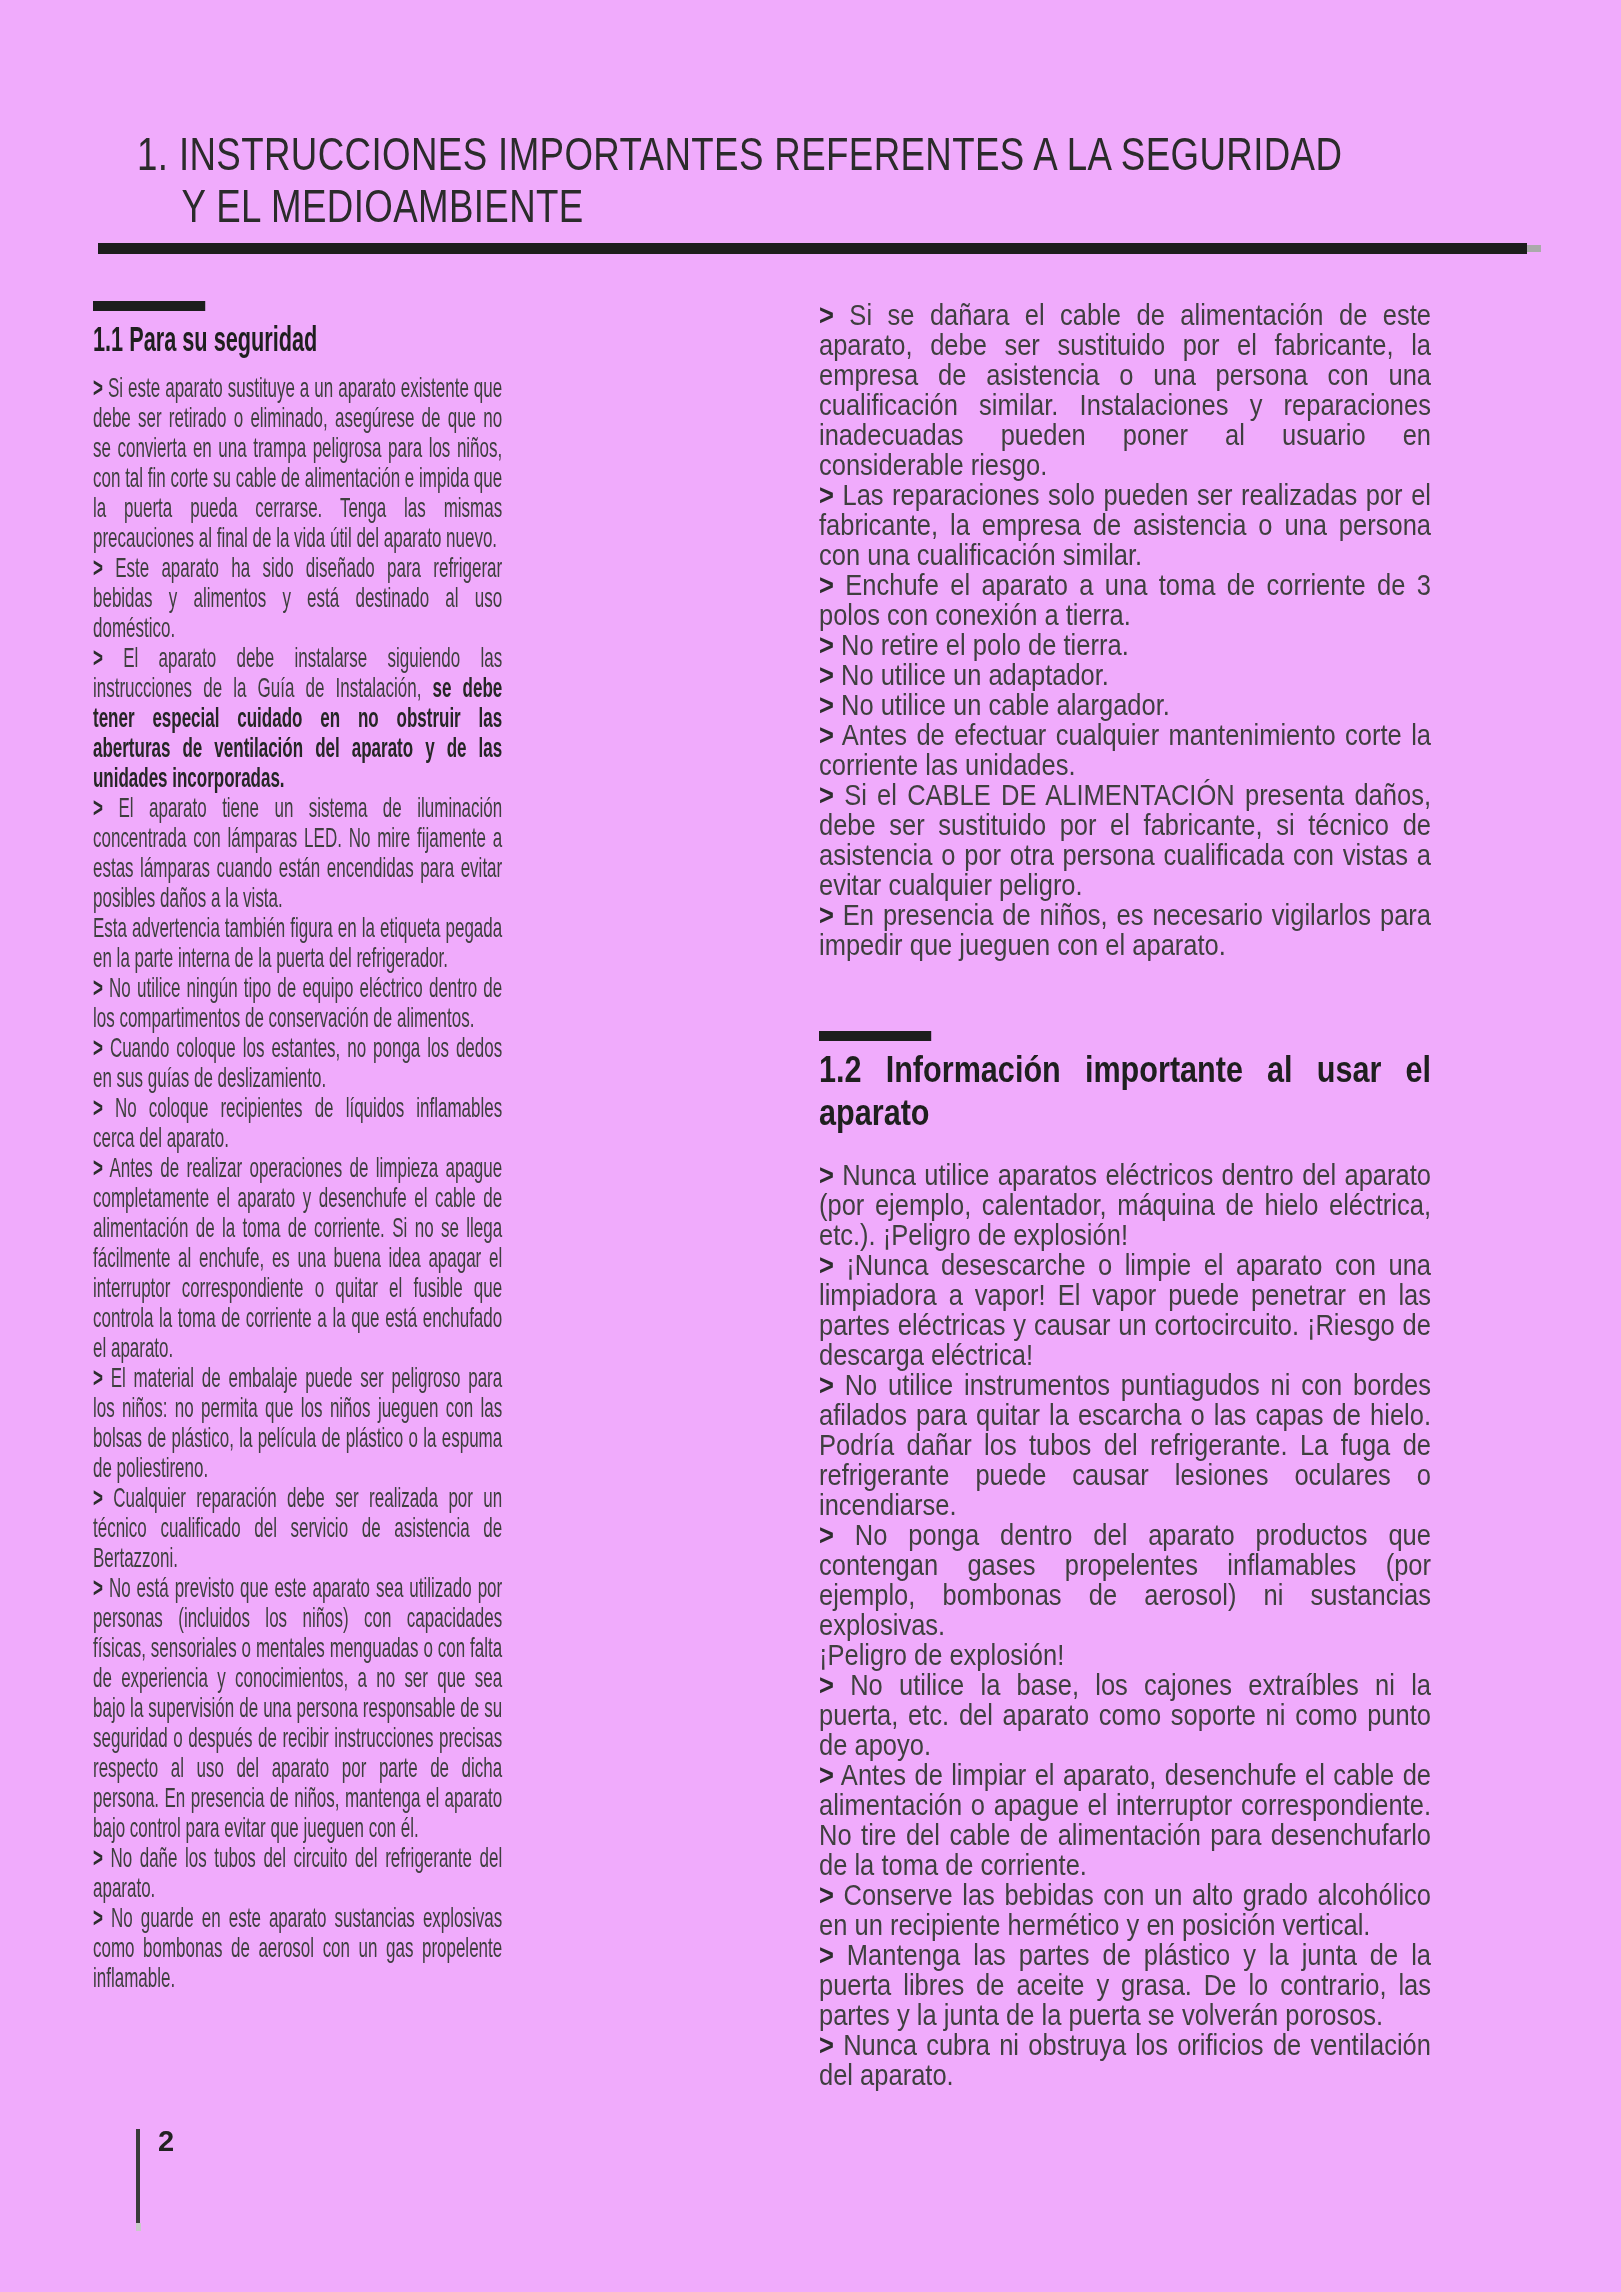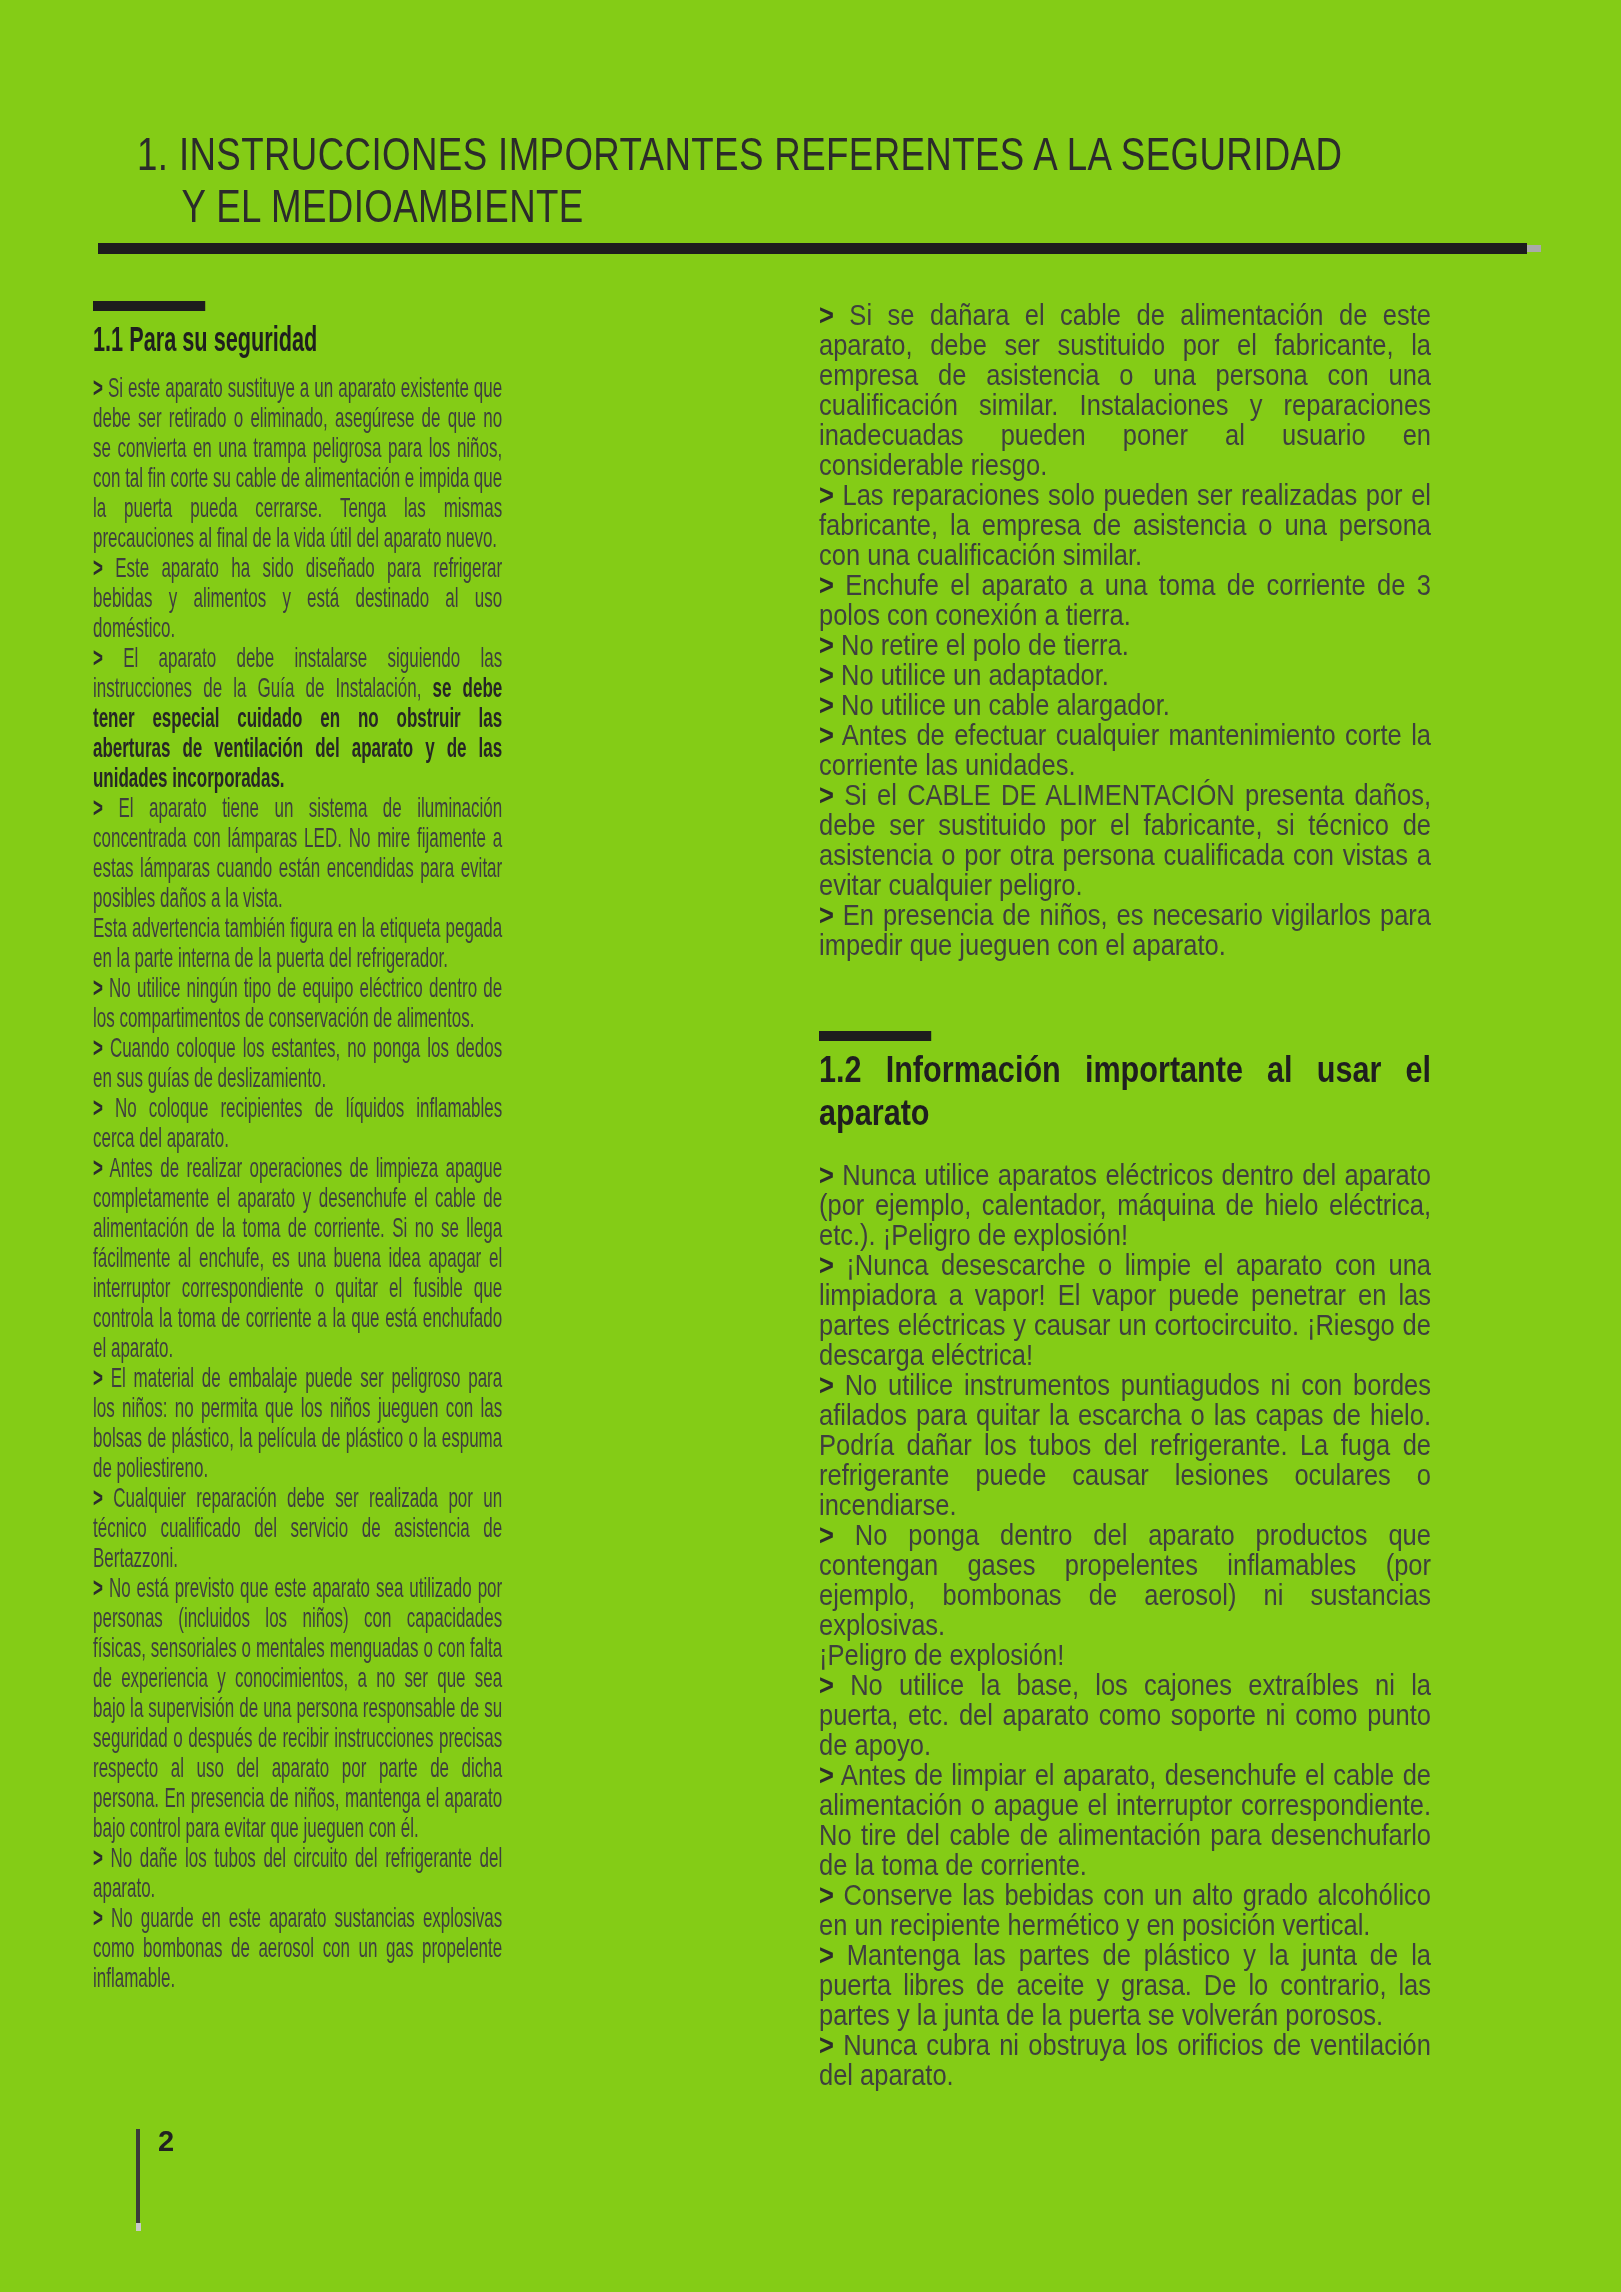--- a/index.html
+++ b/index.html
@@ -1,19 +1,19 @@
 <!DOCTYPE html>
 <html lang="es"><head>
 <meta charset="utf-8">
 <style>
   html, body { margin:0; padding:0; background:#ffffff; }
   .page {
     position:relative;
     width:1621px; height:2293px;
-    background:#84cc16;
+    background:#f0abfc;
     overflow:hidden;
     font-family:"Liberation Sans", sans-serif;
     color:#3f3f3f;
   }
 
   
   .page-title {
     position:absolute; left:137px; top:128px;
     width:1764px;
     transform:scaleX(0.78); transform-origin:0 0;

